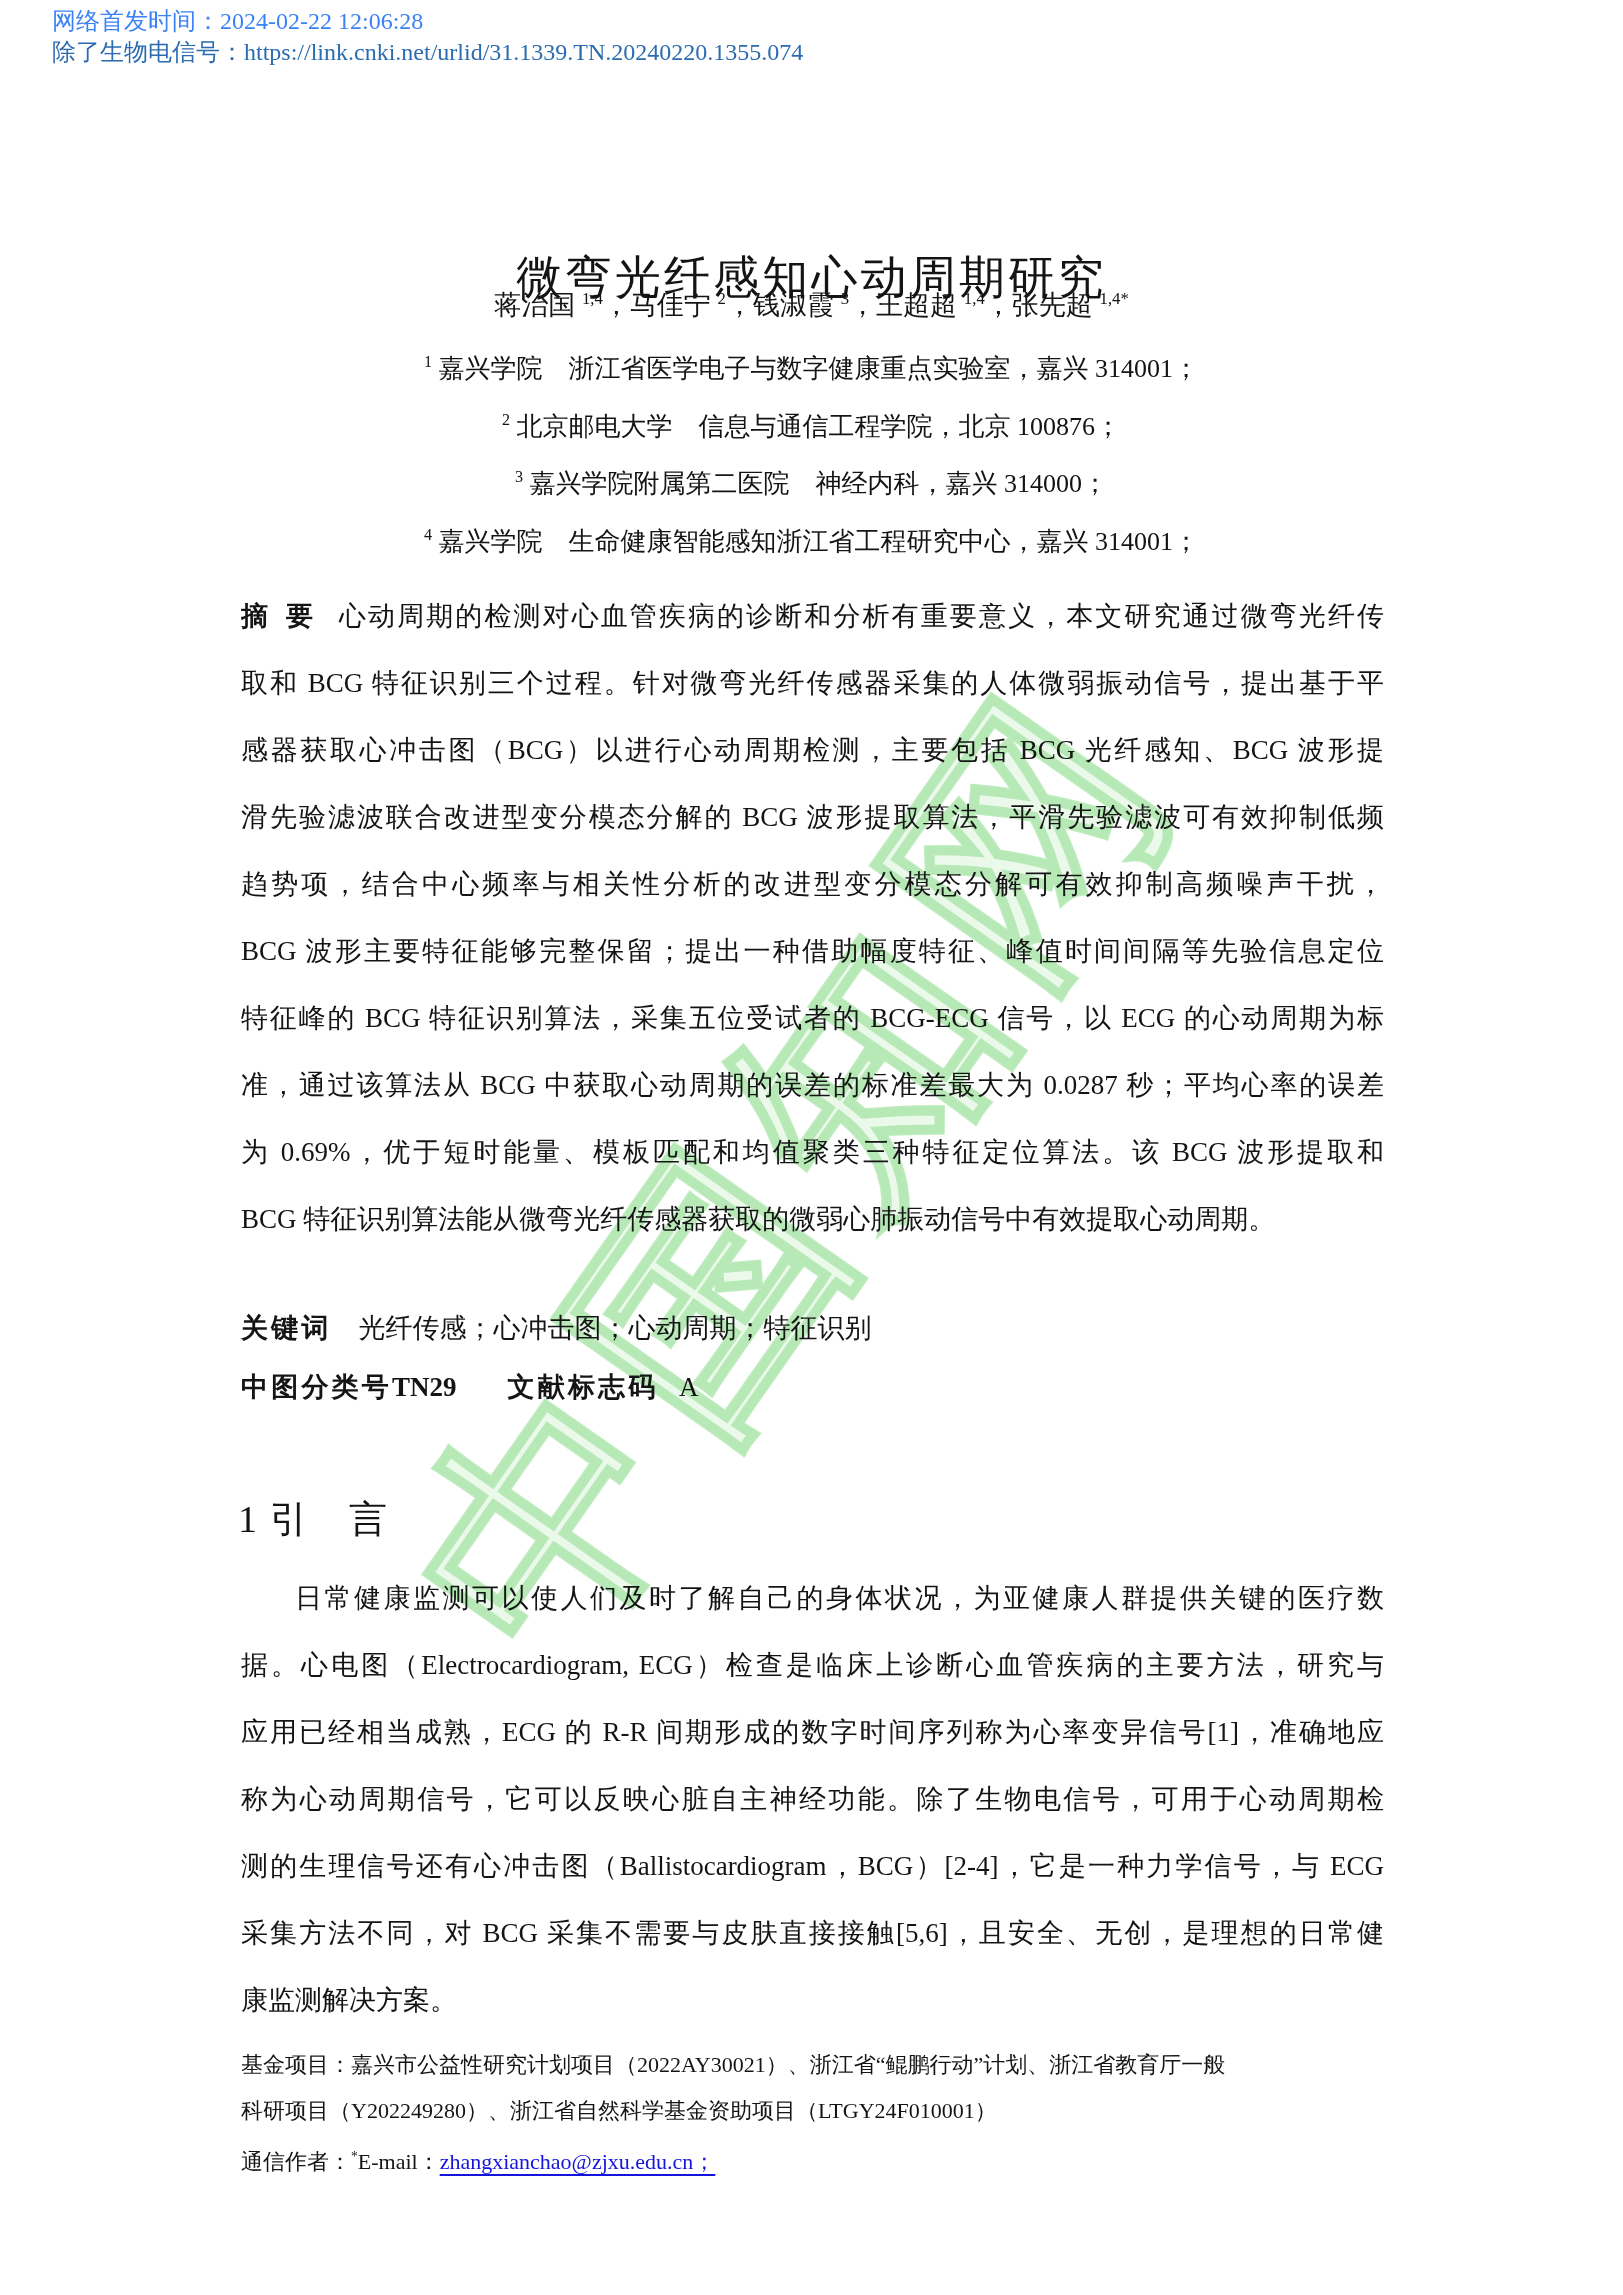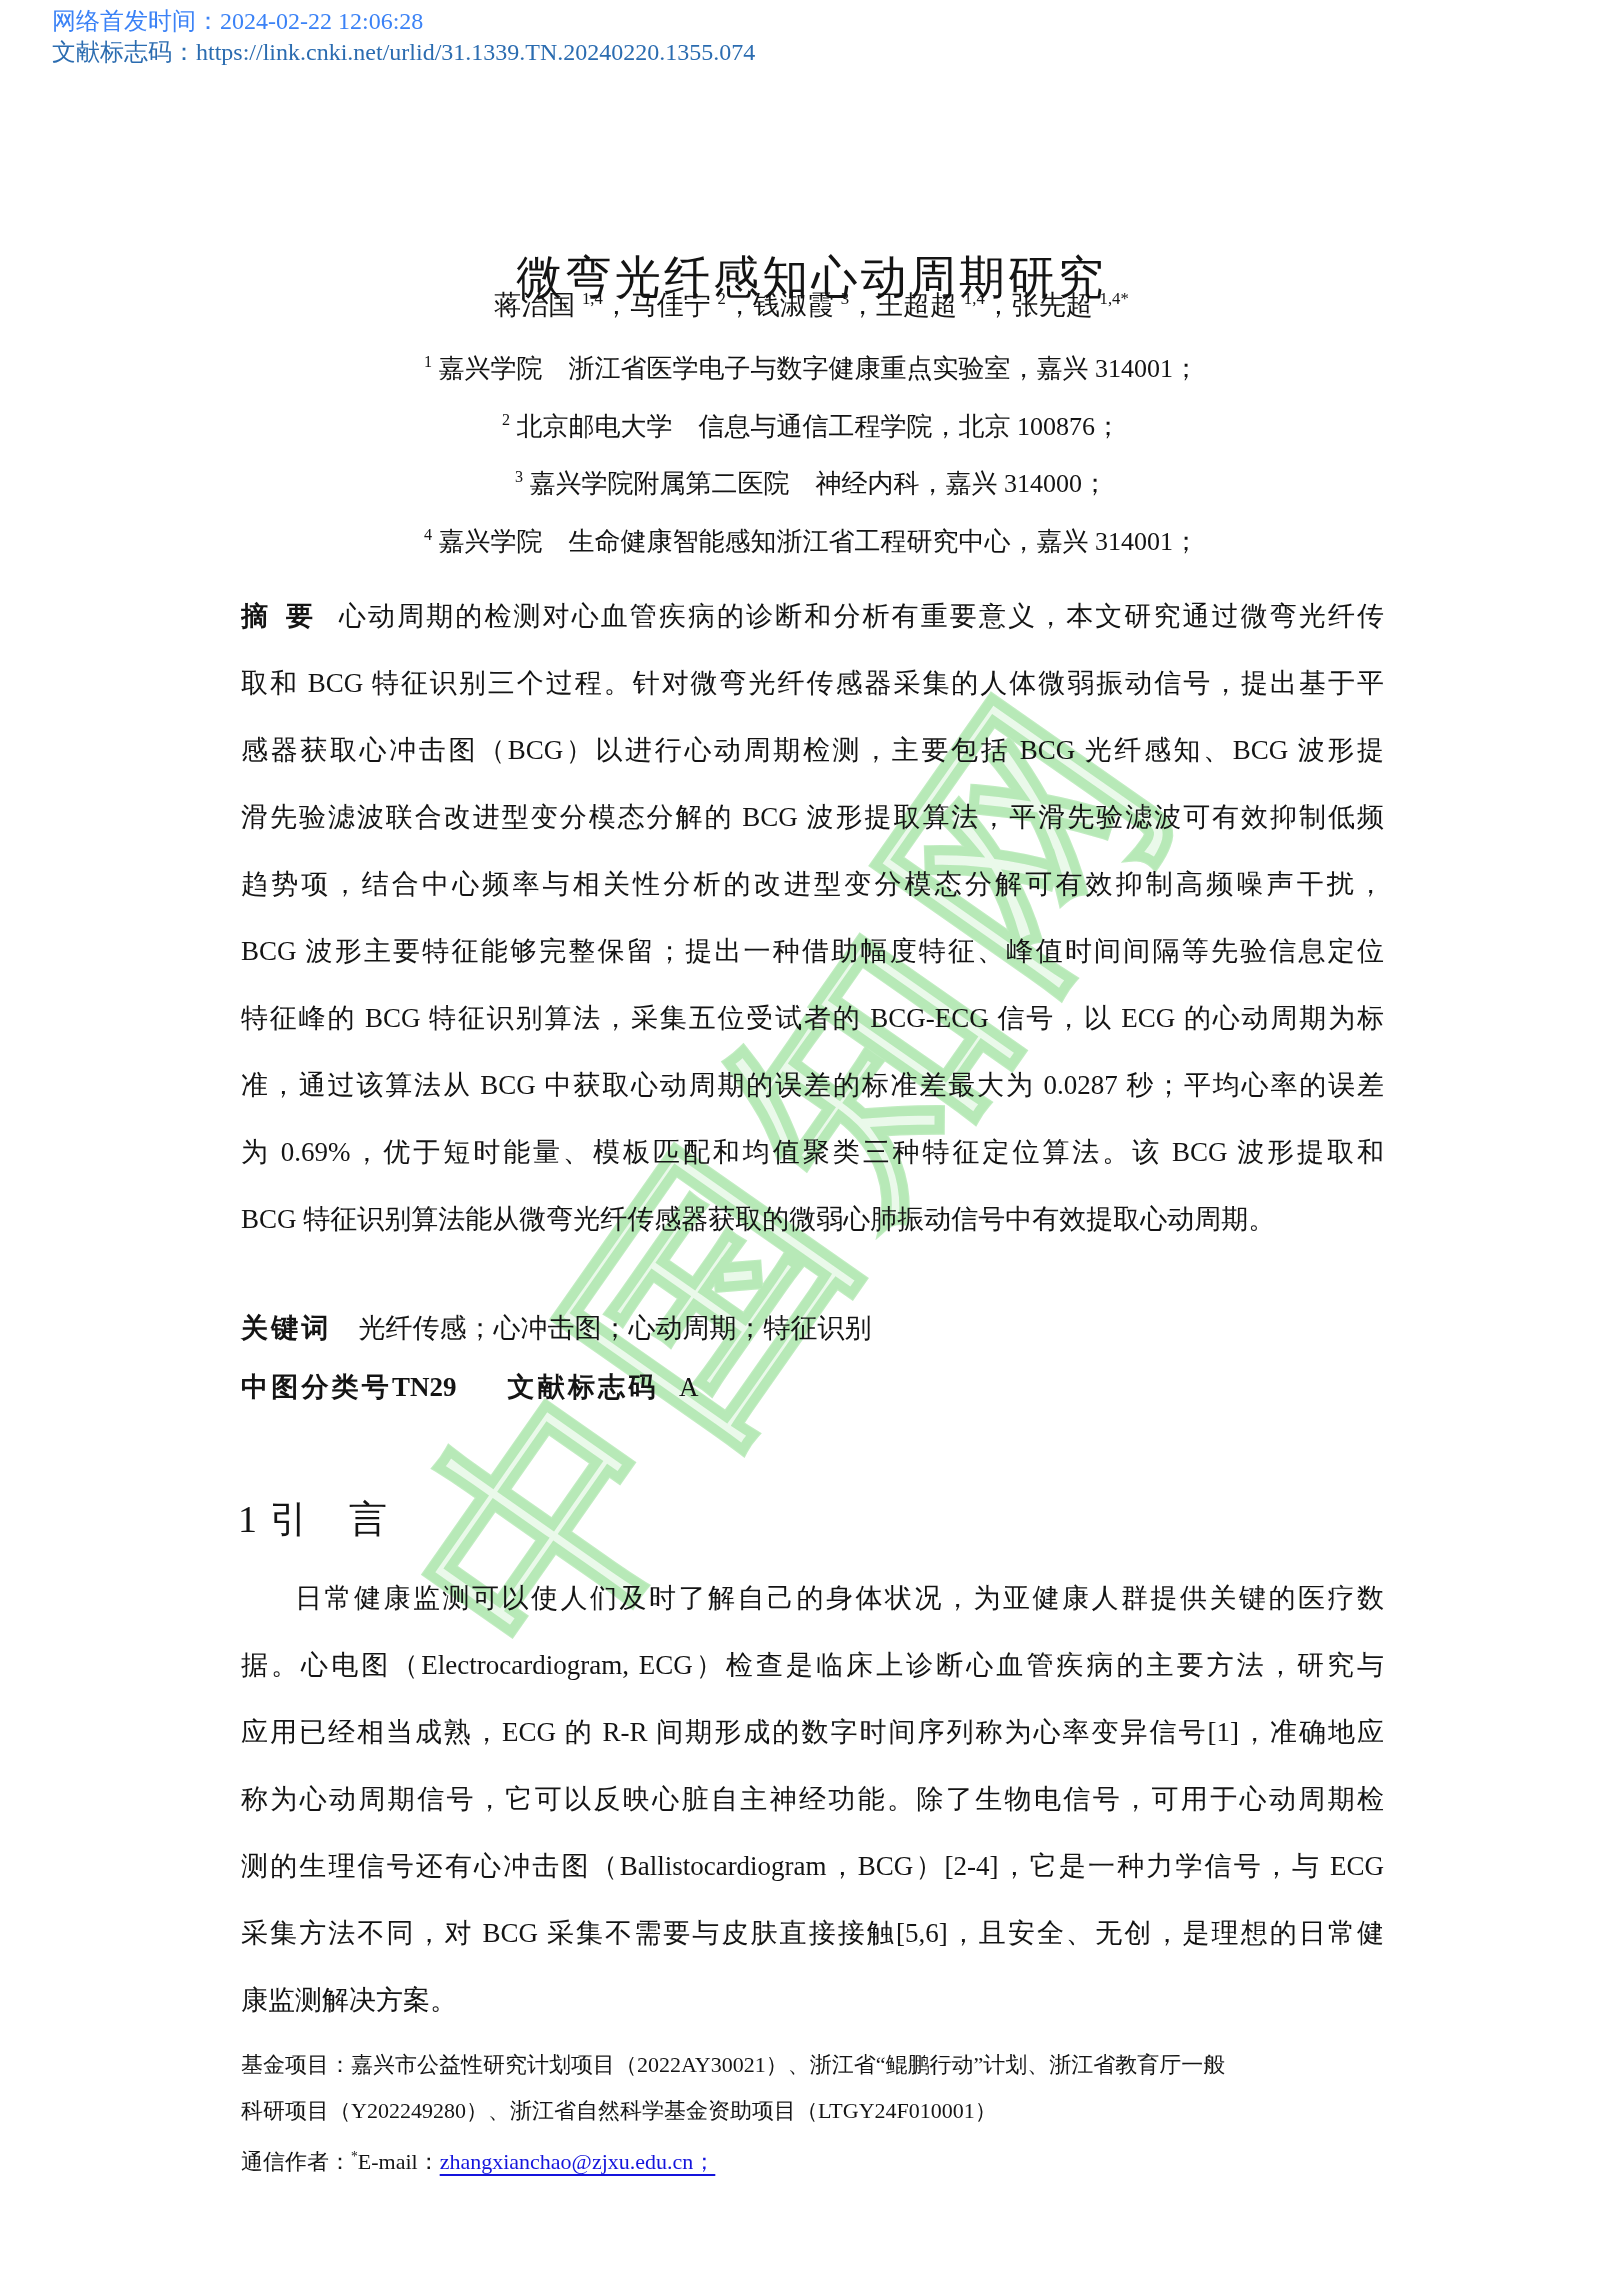--- a/index.html
+++ b/index.html
@@ -114,21 +114,21 @@
 
 <div class="page">
 
   <div class="watermark">中国知网</div>
 
   <div class="net-header">
     <span class="row">
       <span class="hdr-time-label">网络首发时间：</span><span class="hdr-time-value">2024-02-22 12:06:28</span>
     </span>
     <span class="row">
-      <span class="hdr-url-label">文献标志码：</span><a class="hdr-url-value" href="#">https://link.cnki.net/urlid/31.1339.TN.20240220.1355.074</a>
+      <span class="hdr-url-label">除了生物电信号：</span><a class="hdr-url-value" href="#">https://link.cnki.net/urlid/31.1339.TN.20240220.1355.074</a>
     </span>
   </div>
 
   <h1 class="paper-title">微弯光纤感知心动周期研究</h1>
 
   <div class="authors">
     <span>蒋治国 </span><sup>1,4</sup><span>，马佳宁 </span><sup>2</sup><span>，钱淑霞 </span><sup>3</sup><span>，王超超 </span><sup>1,4</sup><span>，张先超 </span><sup>1,4*</sup>
   </div>
 
   <div class="affils">

